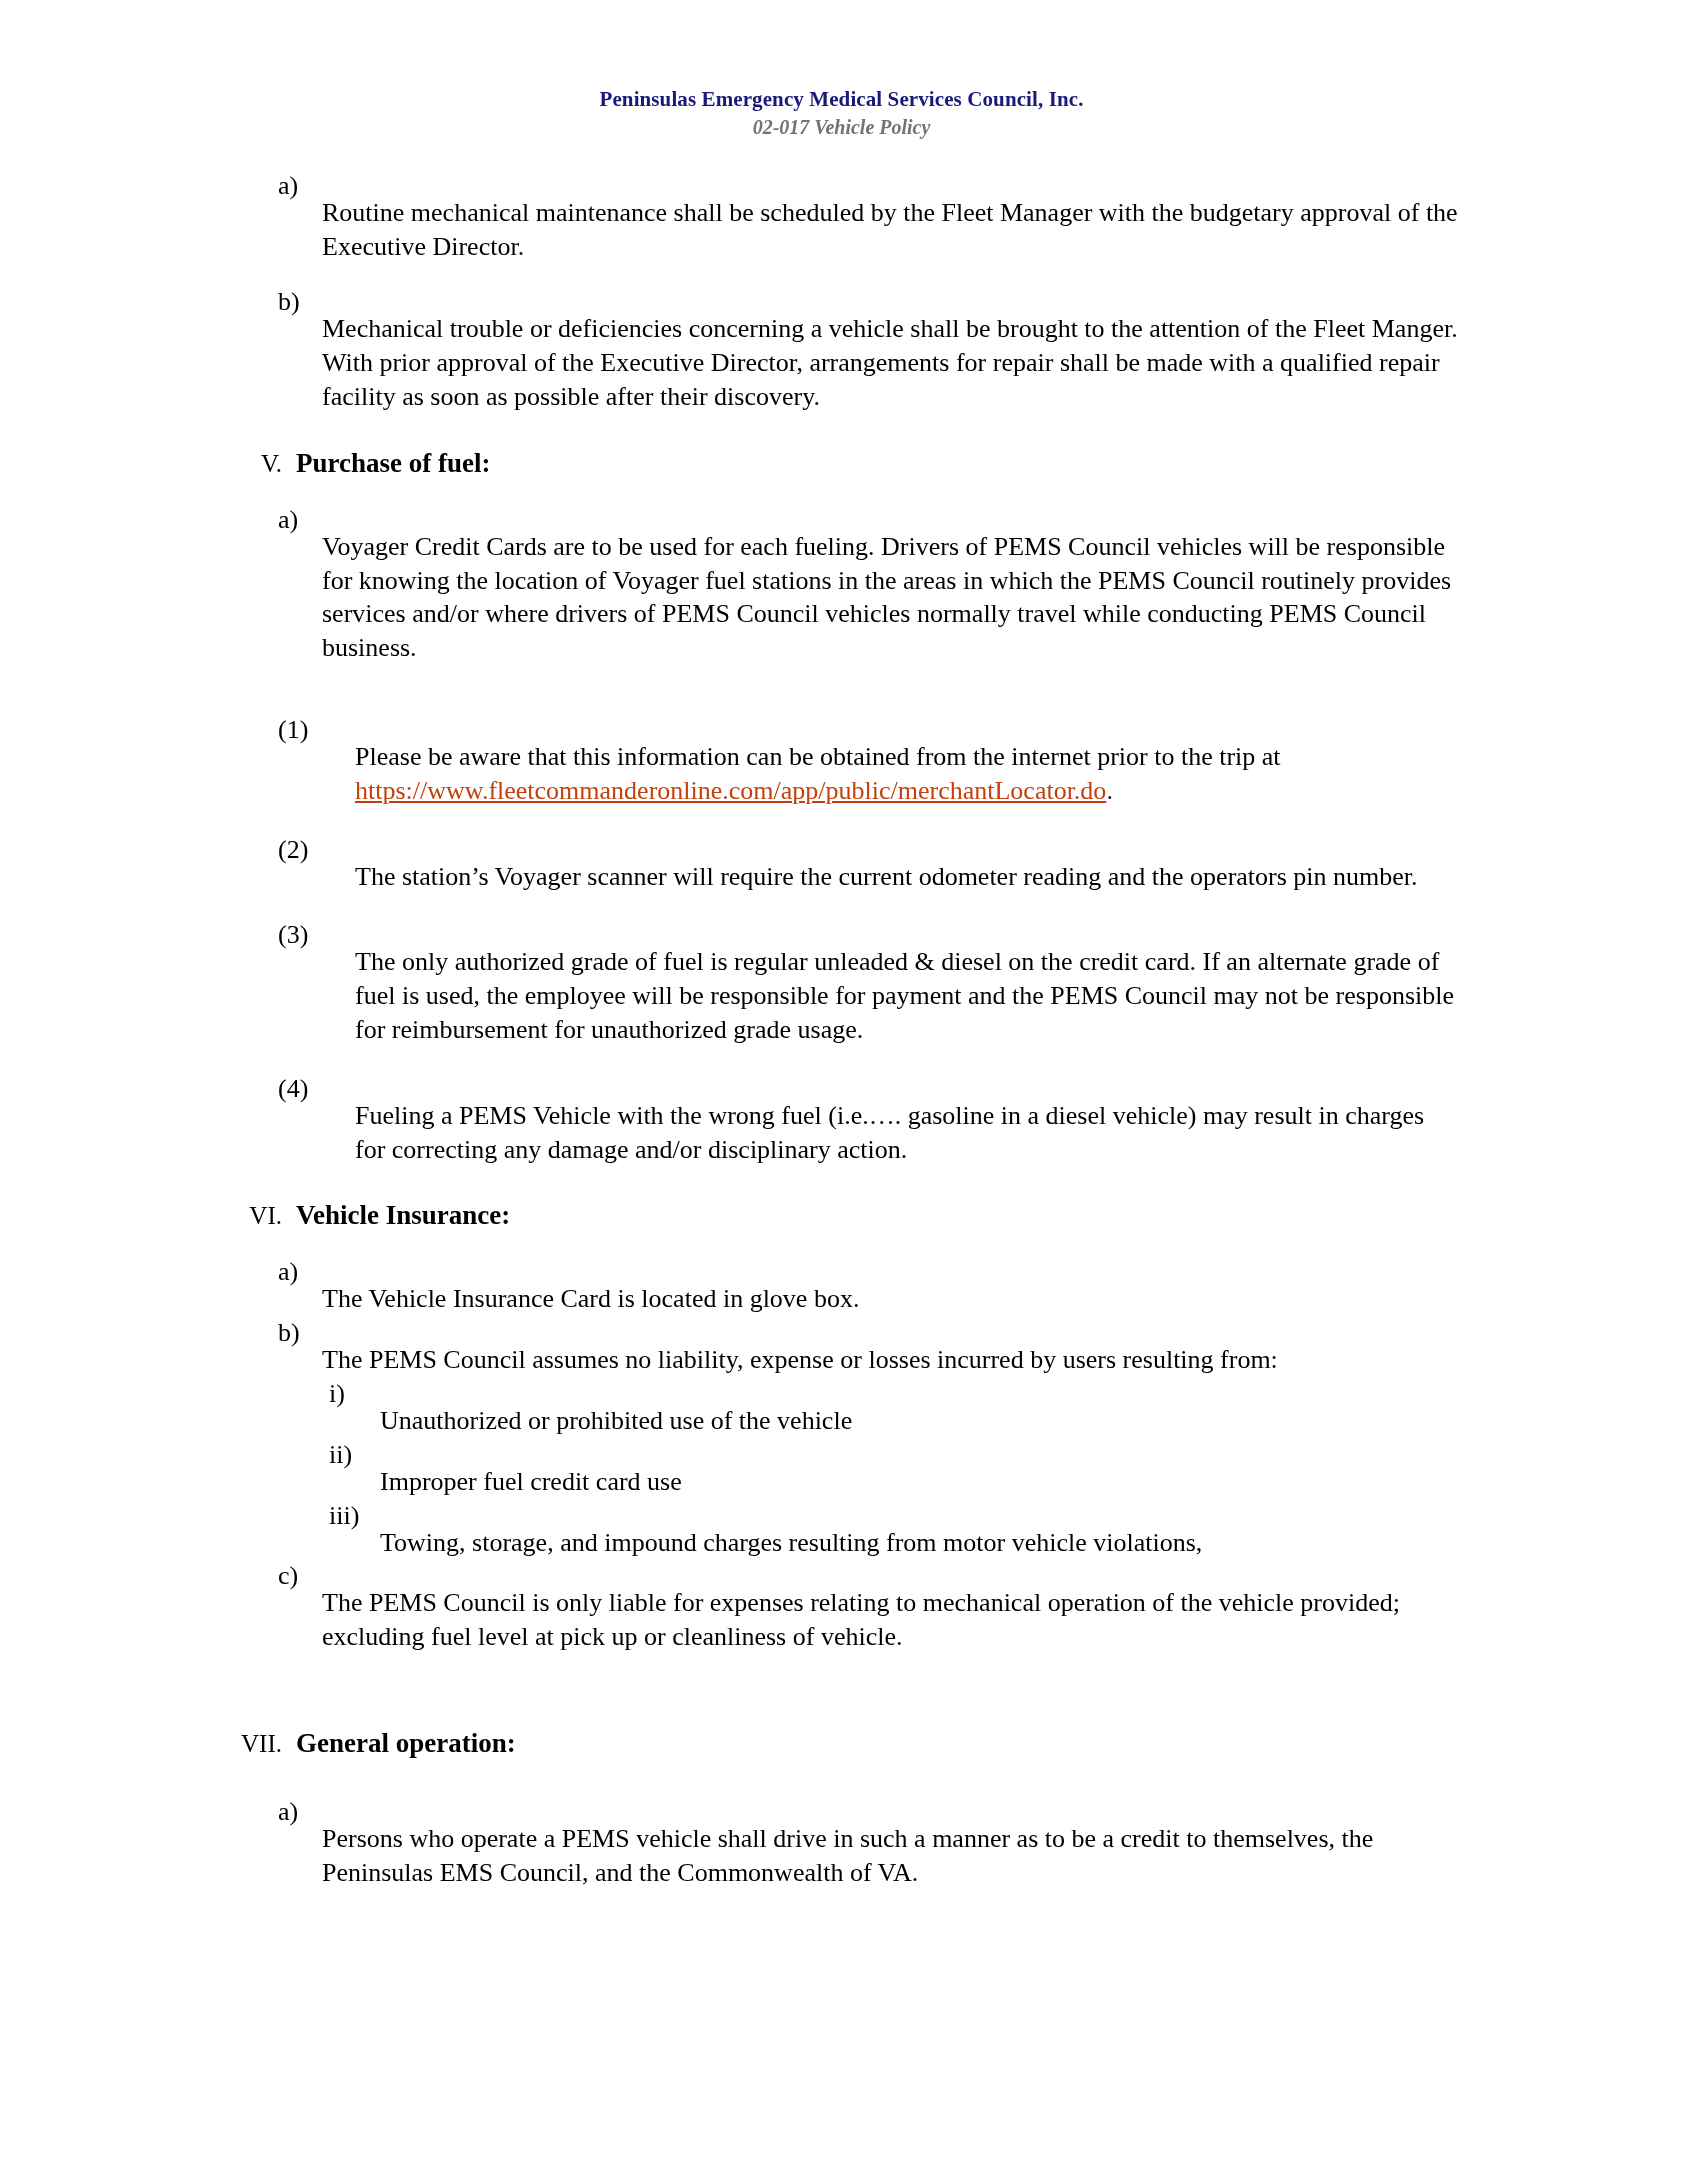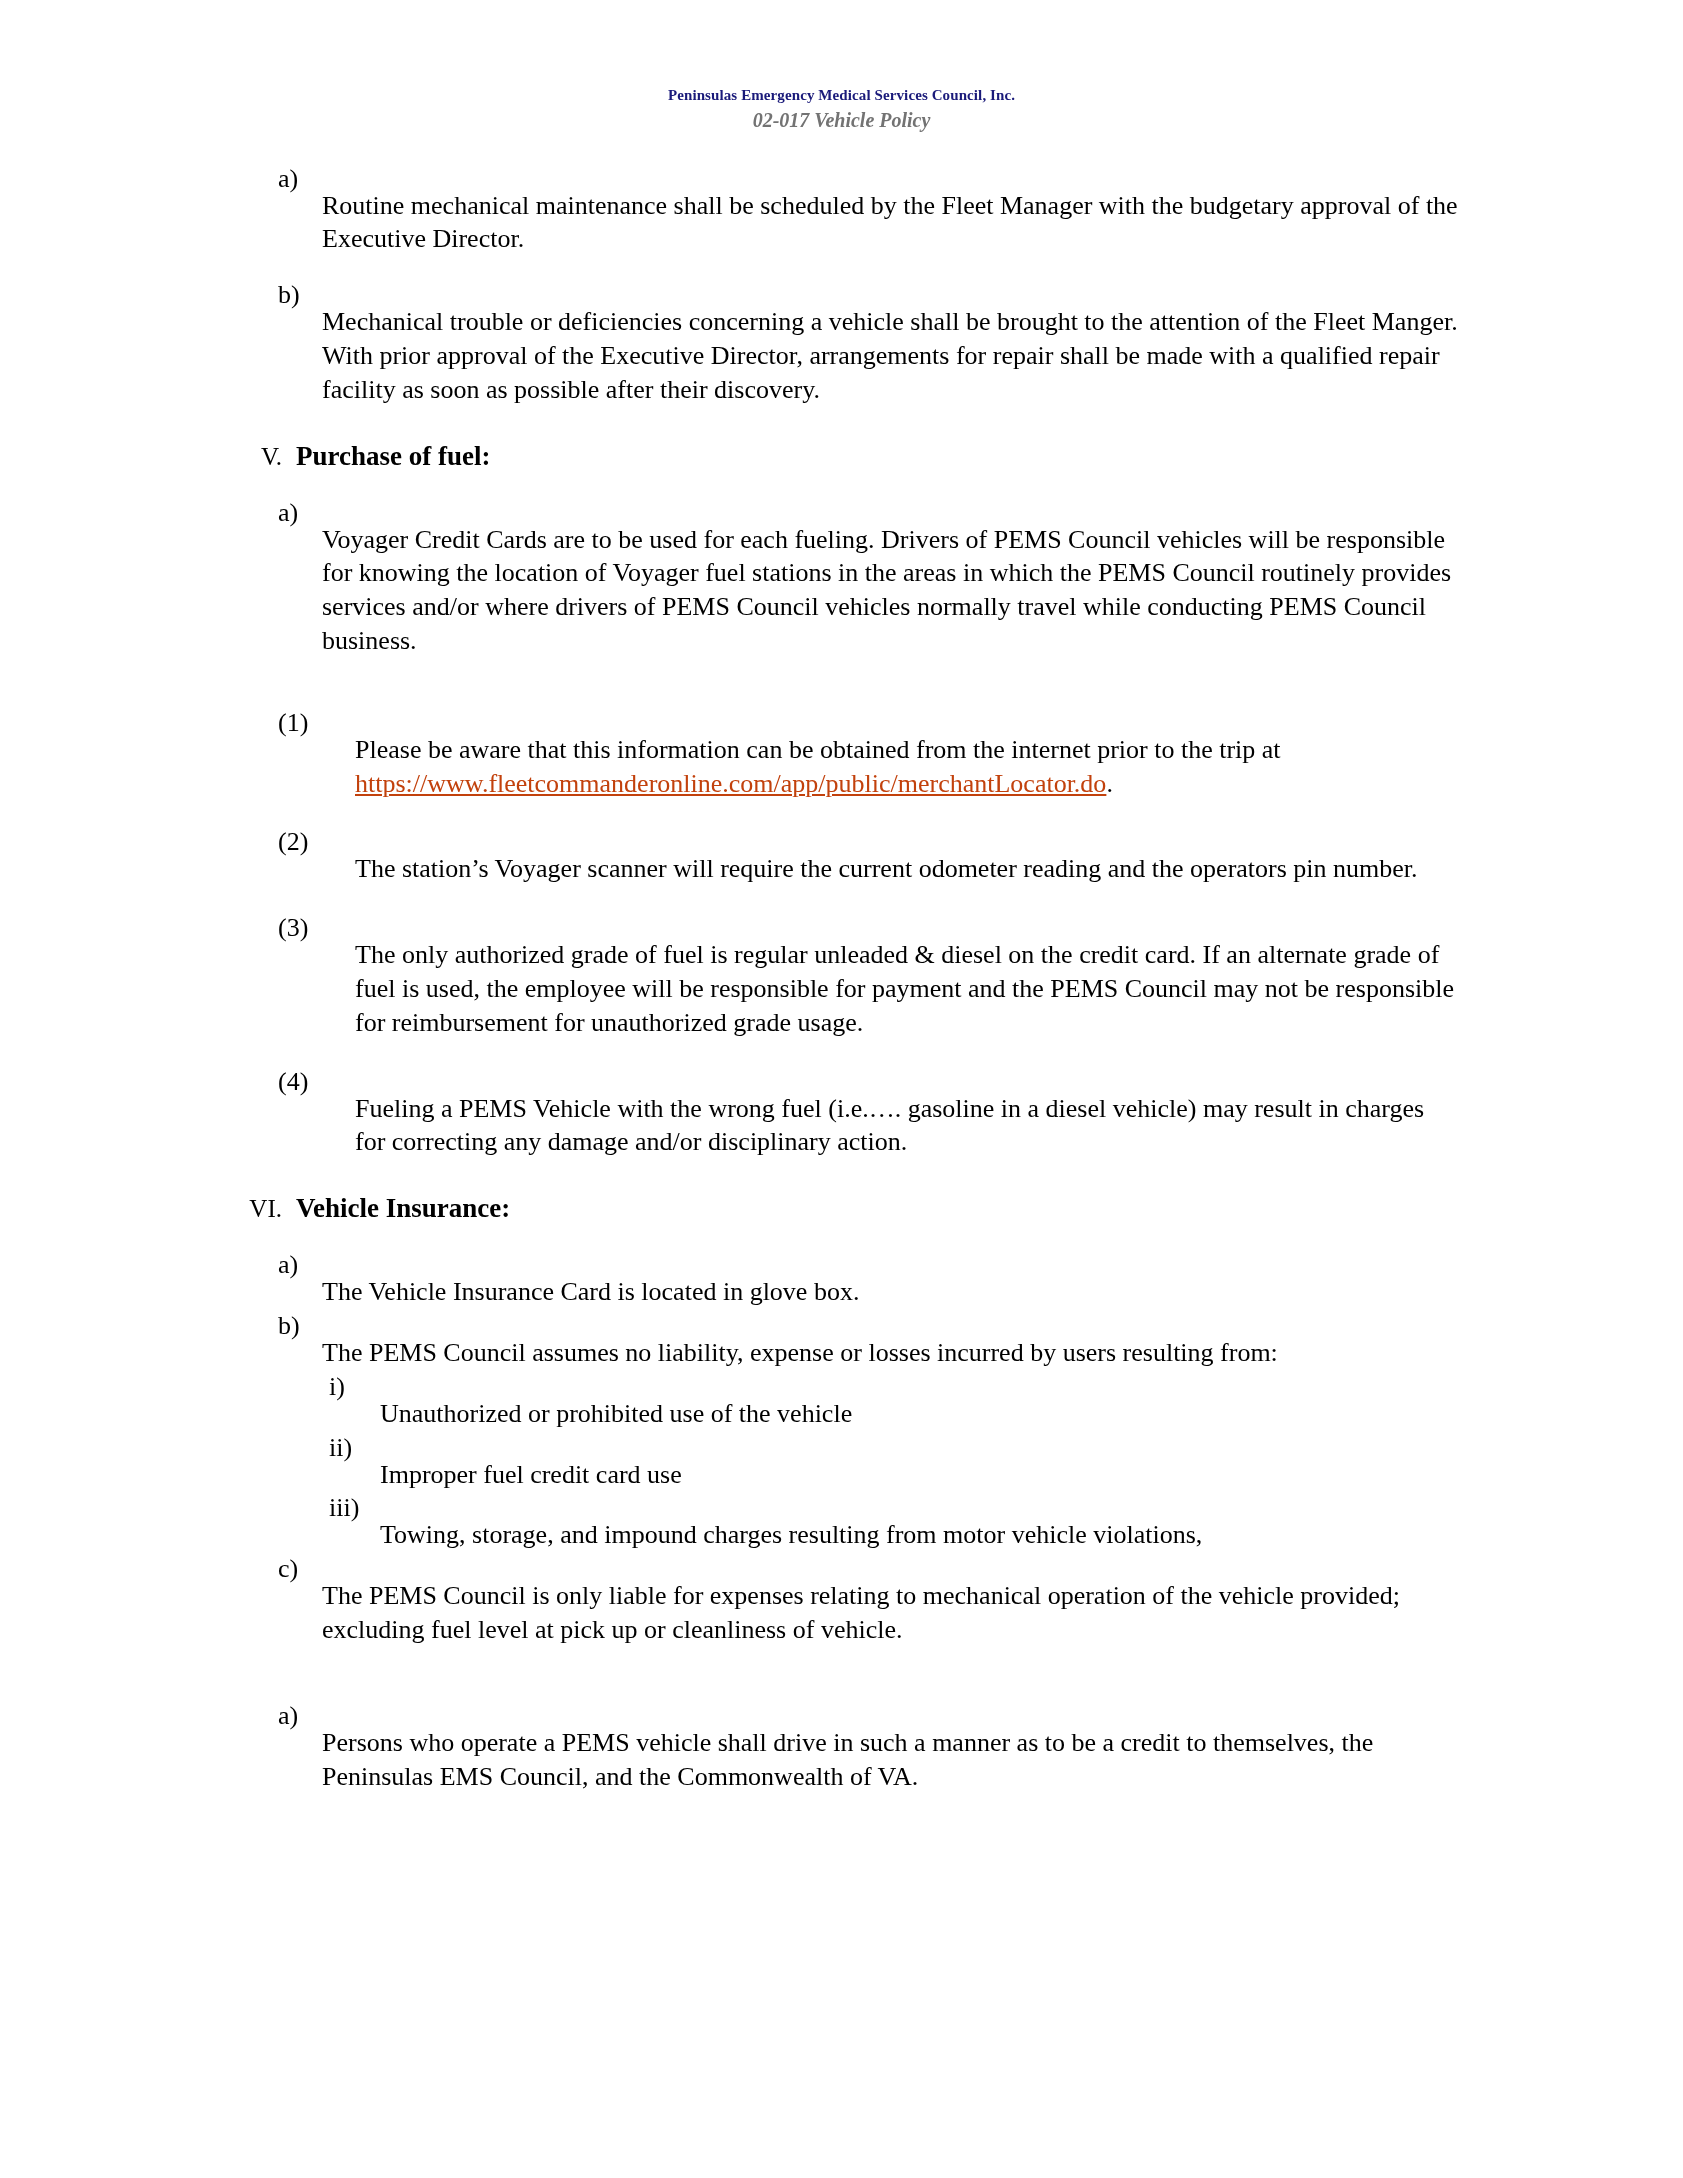--- a/index.html
+++ b/index.html
@@ -17,21 +17,21 @@
     color: #000000;
     overflow: hidden;
   }
 
   
   .doc-header {
     text-align: center;
     padding-top: 87px;
   }
   .doc-header .org-title {
-    font-size: 15px;
+    font-size: 21px;
     font-weight: bold;
     color: #1a1a7a;
     letter-spacing: 0.1px;
     line-height: 1.18;
   }
   .doc-header .doc-subtitle {
     font-size: 20px;
     font-style: italic;
     font-weight: bold;
     color: #737373;
@@ -208,20 +208,24 @@
       <span class="marker">iii)</span>
       <span class="txt">Towing, storage, and impound charges resulting from motor vehicle violations,</span>
     </div>
 
     <div class="row item-a tight">
       <span class="marker">c)</span>
       <span class="txt">The PEMS Council is only liable for expenses relating to mechanical operation of the vehicle provided; excluding fuel level at pick up or cleanliness of vehicle.</span>
     </div>
 
     <div class="gap-lg"></div>
+    <div class="section-head">
+      <span class="rn">VII.</span>
+      <span class="ht">General operation:</span>
+    </div>
 
     <div class="gap-sm"></div>
 
     <div class="row item-a">
       <span class="marker">a)</span>
       <span class="txt">Persons who operate a PEMS vehicle shall drive in such a manner as to be a credit to themselves, the Peninsulas EMS Council, and the Commonwealth of VA.</span>
     </div>
 
   </div>
 </div>

